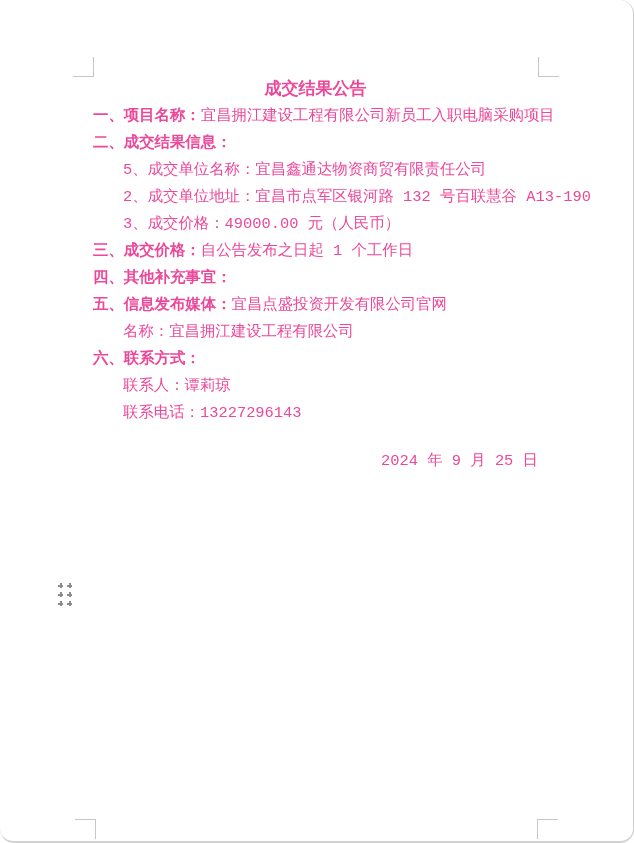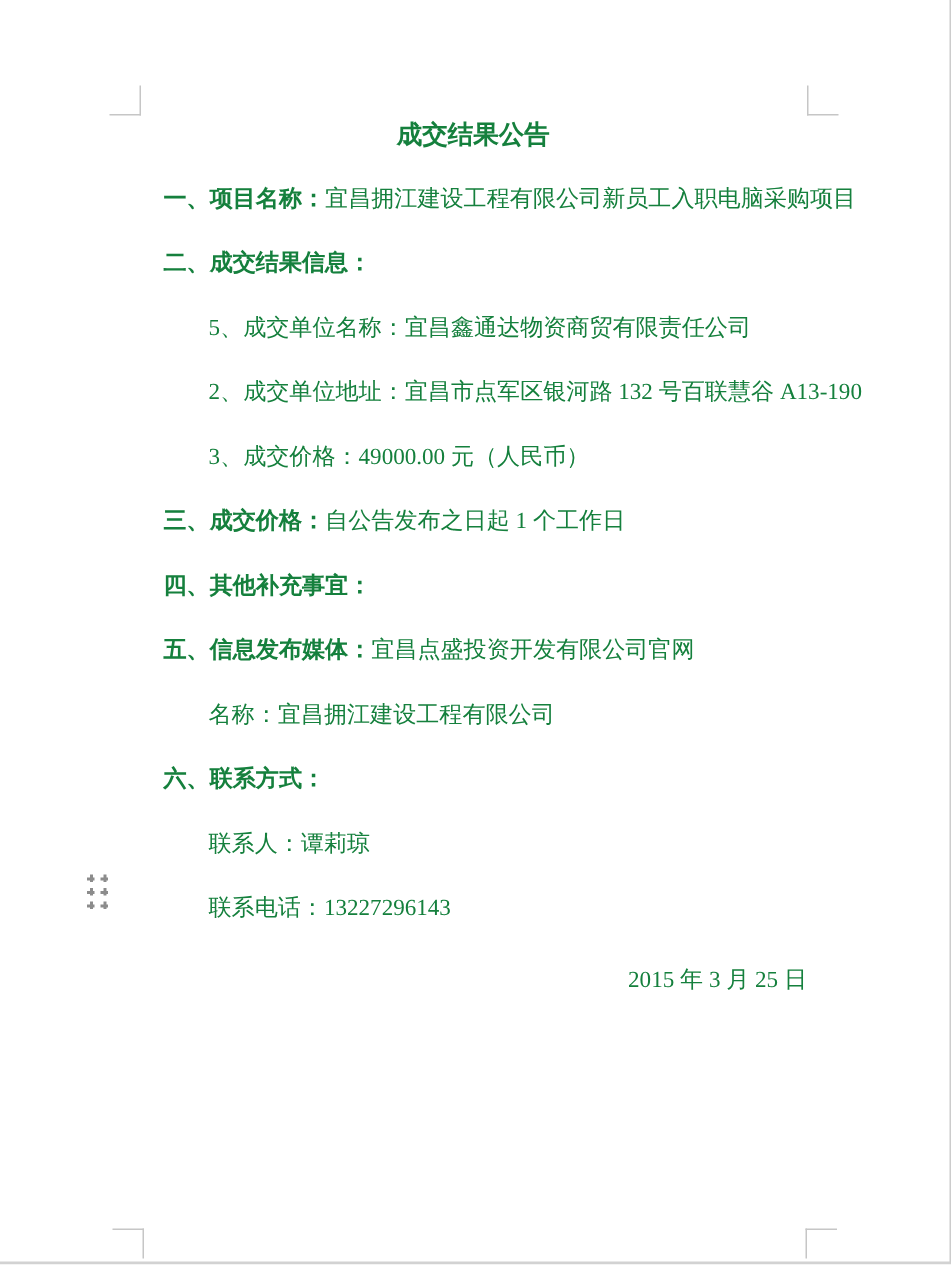--- a/index.html
+++ b/index.html
@@ -9,22 +9,23 @@
   }
   .page {
     position: relative;
     width: 634px;
     height: 843px;
     box-sizing: border-box;
     background: #ffffff;
     border-right: 1px solid #cccccc;
     border-bottom: 2px solid #d2d2d2;
     overflow: hidden;
-    font-family: Liberation Serif, serif;
-    color: #15803d;
+    font-family: Liberation Mono, monospace;
+    color: #ec4899;
+    border-radius: 14px;
   }
   
   .mark {
     position: absolute;
     width: 20px;
     height: 19px;
     border: 0 solid #c6c6c6;
   }
   .mark-tl { left: 73px;  top: 57px;  border-right-width: 1px; border-bottom-width: 1px; }
   .mark-tr { left: 538px; top: 57px;  border-left-width: 1px;  border-bottom-width: 1px; }
@@ -61,21 +62,21 @@
   }
   .title {
     margin: 0;
     font-size: 17px;
     font-weight: bold;
     text-align: center;
     line-height: 27px;
     white-space: nowrap;
   }
   .line {
-    margin: 16px;
+    margin: 0;
     white-space: nowrap;
   }
   .b { font-weight: bold; }
   .indent { text-indent: 30px; }
   .para {
     margin: 0;
     text-indent: 31px;
     text-align: justify;
     white-space: normal;
   }
@@ -122,16 +123,16 @@
 
 
     <p class="line"><b class="b">五、信息发布媒体：</b><span>宜昌点盛投资开发有限公司官网</span></p>
 
     <p class="line indent">名称：宜昌拥江建设工程有限公司</p>
 
     <p class="line b">六、联系方式：</p>
     <p class="line indent">联系人：谭莉琼</p>
     <p class="line indent">联系电话：13227296143</p>
 
-    <p class="date-line">2015 年 3 月 25 日</p>
+    <p class="date-line">2024 年 9 月 25 日</p>
 
   </div>
 </div>
 
 </body></html>

